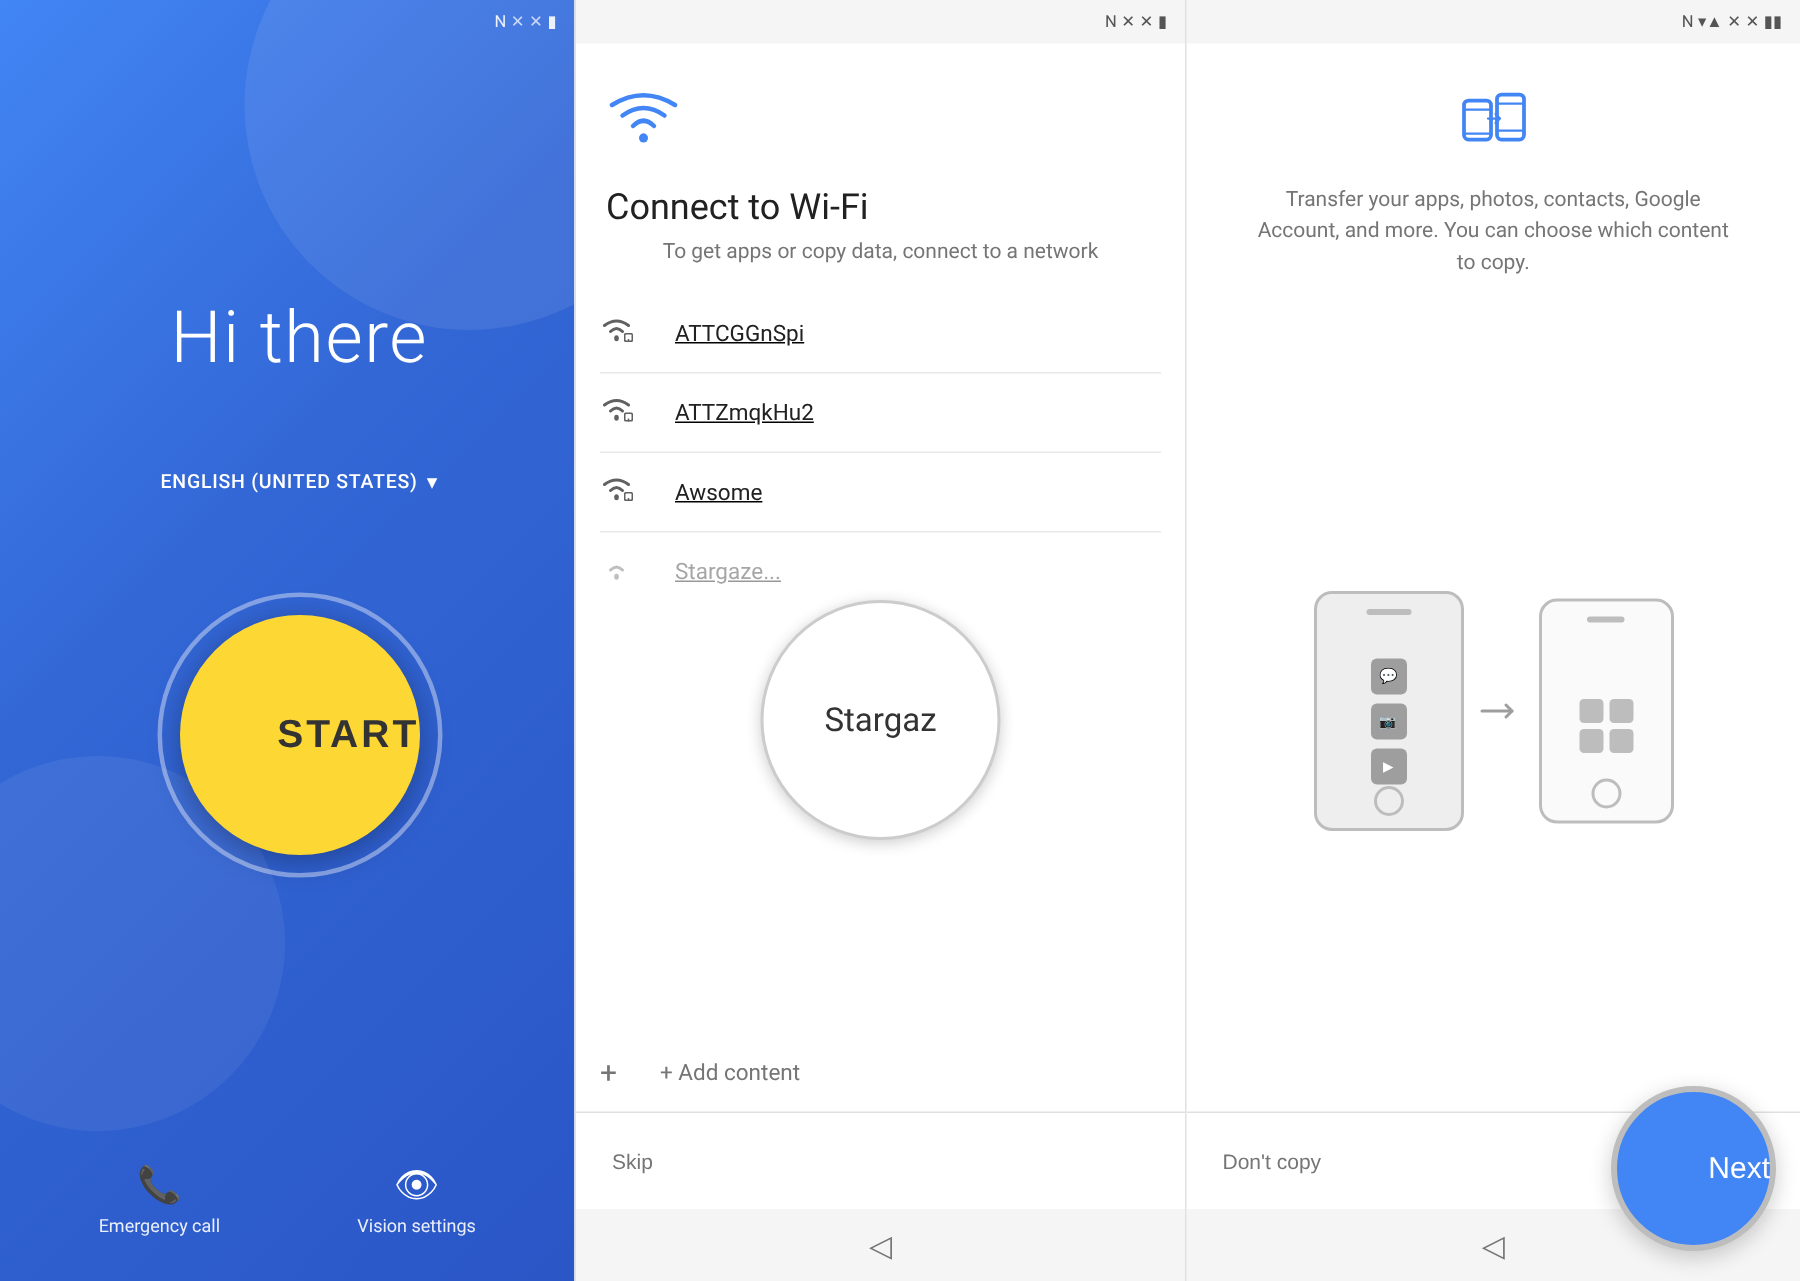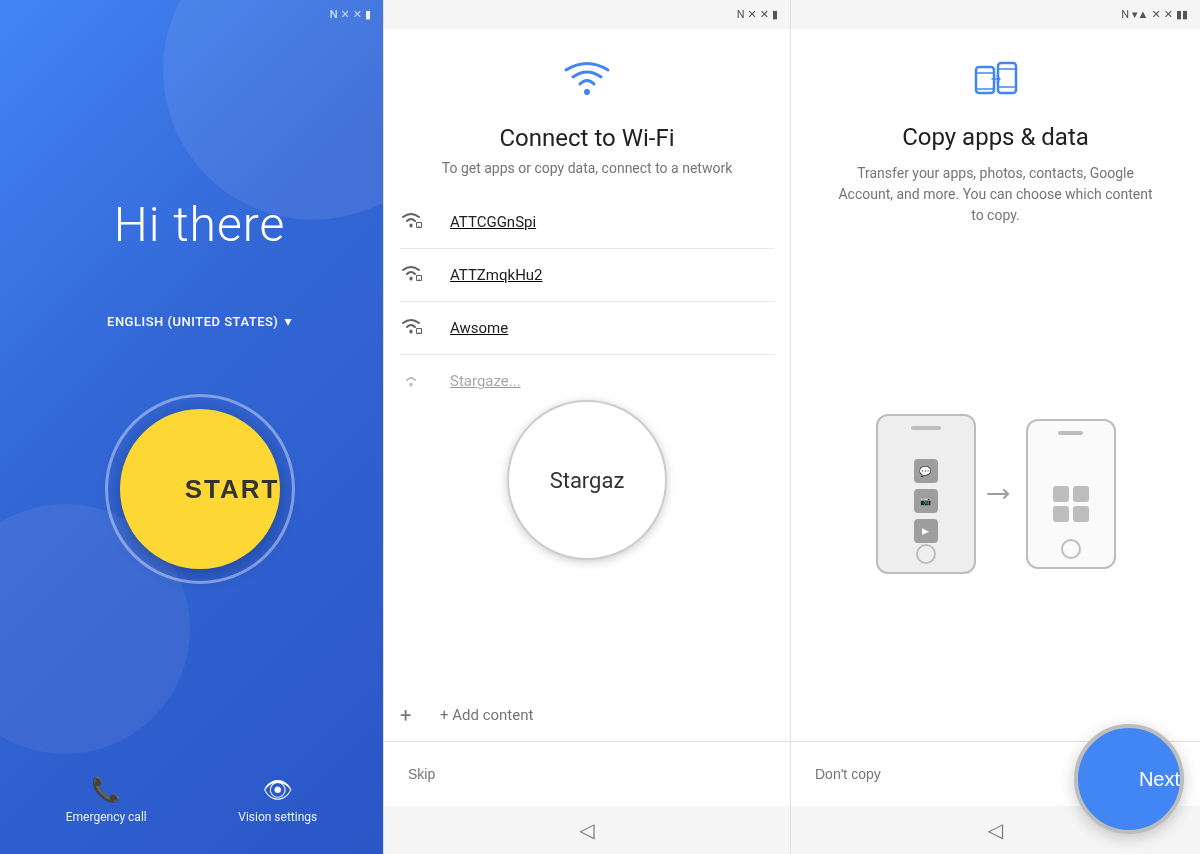--- a/index.html
+++ b/index.html
@@ -173,21 +173,20 @@
       justify-content: flex-end;
       padding: 8px 12px;
       gap: 4px;
       align-items: center;
       background: #f5f5f5;
     }
 
     .wifi-header {
       display: flex;
       flex-direction: column;
-      align-items: center;
       padding: 30px 20px 20px;
     }
 
     .wifi-icon-large {
       color: #4285f4;
       font-size: 40px;
       margin-bottom: 15px;
     }
 
     .wifi-title {
@@ -644,21 +643,20 @@
       <svg width="50" height="40" viewBox="0 0 50 40" fill="none">
         <rect x="5" y="8" width="18" height="26" rx="3" stroke="#4285f4" stroke-width="2.5" fill="none"></rect>
         <line x1="5" y1="14" x2="23" y2="14" stroke="#4285f4" stroke-width="1.5"></line>
         <line x1="5" y1="30" x2="23" y2="30" stroke="#4285f4" stroke-width="1.5"></line>
         <rect x="27" y="4" width="18" height="30" rx="3" stroke="#4285f4" stroke-width="2.5" fill="none"></rect>
         <line x1="27" y1="10" x2="45" y2="10" stroke="#4285f4" stroke-width="1.5"></line>
         <line x1="27" y1="28" x2="45" y2="28" stroke="#4285f4" stroke-width="1.5"></line>
         <path d="M21 20 L29 20 M26 17 L29 20 L26 23" stroke="#4285f4" stroke-width="1.5" stroke-linecap="round" stroke-linejoin="round"></path>
       </svg>
     </div>
-    <h2 class="copy-title">Copy apps &amp; data</h2>
     <p class="copy-description">Transfer your apps, photos, contacts, Google Account, and more. You can choose which content to copy.</p>
   </div>
 
   <div class="phone-illustration">
     <div class="phones-container">
 
       <div class="phone-device old-phone">
         <div class="phone-speaker"></div>
         <div class="phone-screen-content">
           <div class="phone-app-icon" style="background:#9e9e9e;">💬</div>

